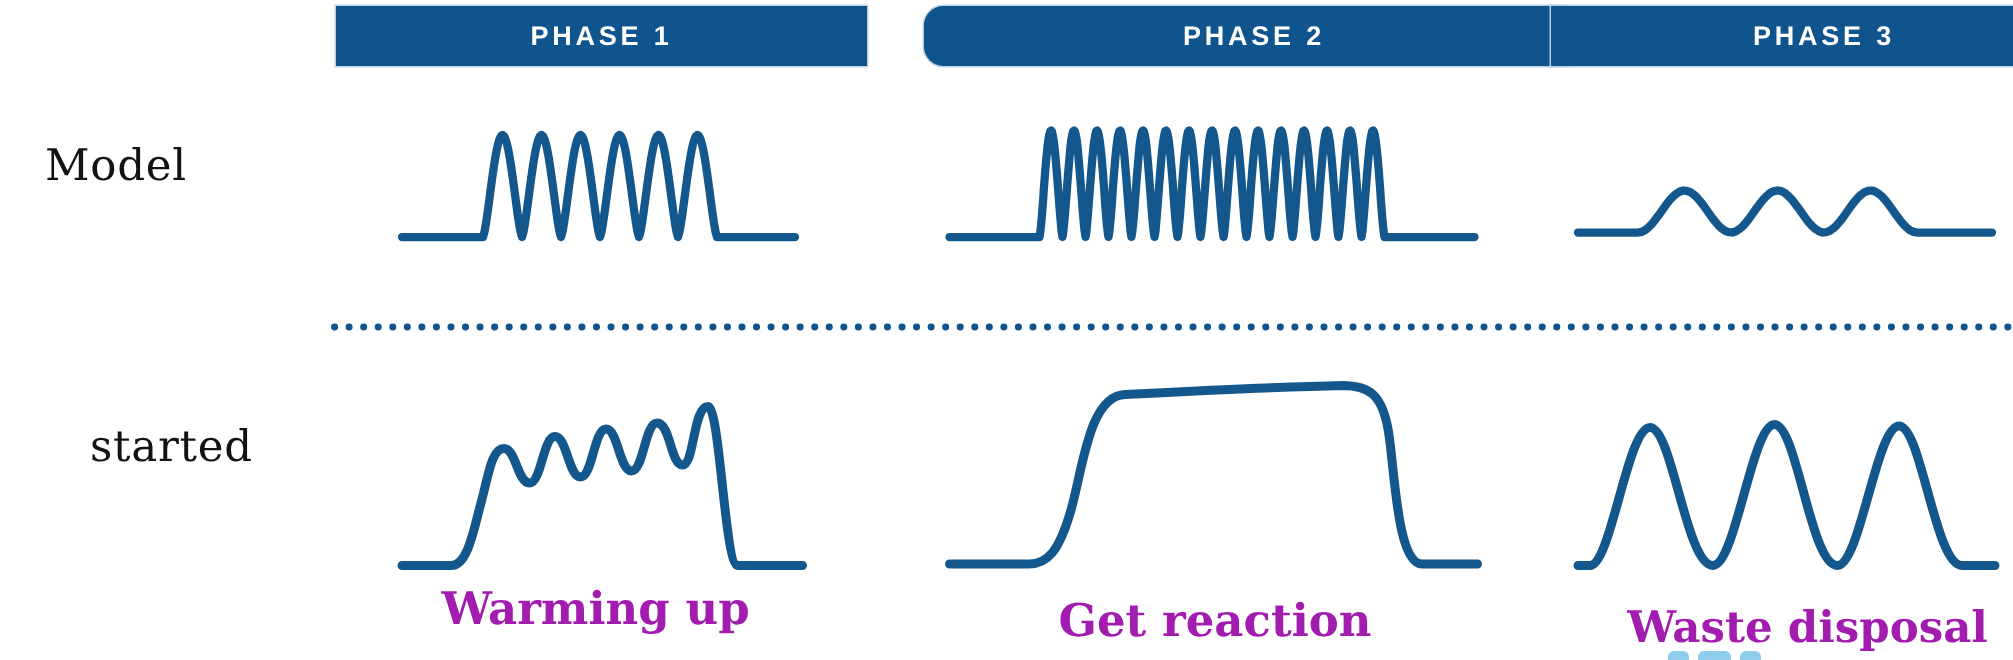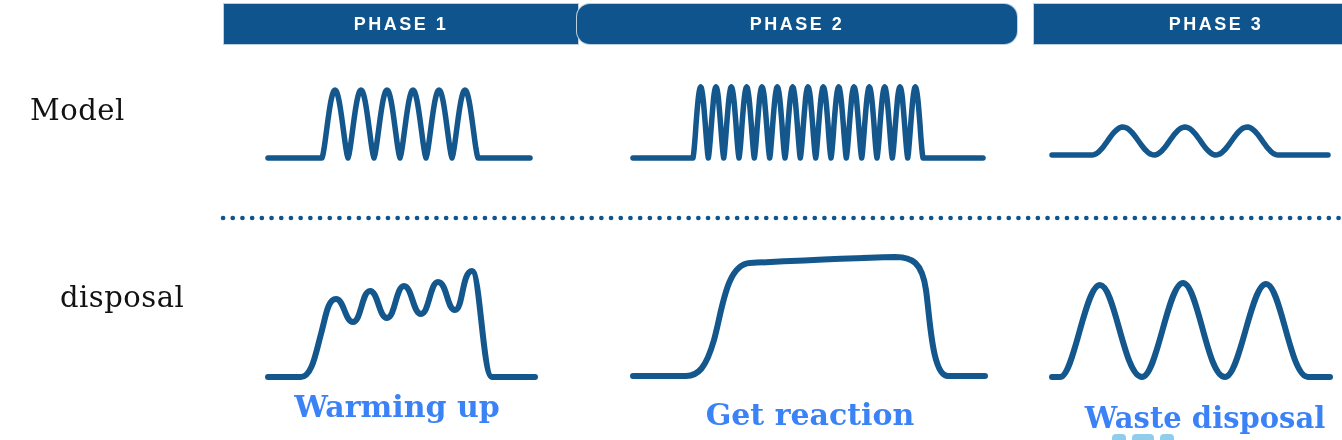--- a/index.html
+++ b/index.html
@@ -14,21 +14,21 @@
   .phase-bar{
     position:absolute;top:4px;height:40px;
     background:#0f548c;
     display:flex;align-items:center;justify-content:center;
     box-shadow:0 0 0 1px #bcd0e0;
   }
   .phase-bar span{
     color:#ffffff;font-size:18px;font-weight:700;letter-spacing:2.5px;
   }
   .bar-1{left:224px;width:354px;}
-  .bar-2{left:577px;width:440px;border-radius:13px;}
+  .bar-2{left:616px;width:440px;border-radius:13px;}
   .bar-3{left:1034px;width:308px;padding-left:28px;}
 
   
   .row-label{
     position:absolute;color:#121212;
     font-family:"DejaVu Serif","Liberation Serif",serif;
     font-weight:400;font-size:29px;line-height:34px;
     letter-spacing:0.5px;
   }
   .label-stim{left:30px;top:93px;}
@@ -37,21 +37,21 @@
 
   
   svg.waves{position:absolute;left:0;top:0;}
   .wave{fill:none;stroke:#14578c;stroke-linecap:round;stroke-linejoin:round;}
   .stim{stroke-width:5.5px;}
   .muscle{stroke-width:6px;}
   .dots{fill:none;stroke:#0f548c;stroke-width:4.6px;stroke-linecap:round;}
 
   
   .caption{
-    position:absolute;color:#3b82f6;
+    position:absolute;color:#a21caf;
     font-family:"DejaVu Serif","Liberation Serif",serif;
     font-weight:700;font-size:30px;white-space:nowrap;
     transform:translateX(-50%);
   }
   .cap-1{left:397px;top:389px;}
   .cap-2{left:810px;top:397px;}
   .cap-3{left:1205px;top:390px;font-size:29px;margin-top:11px;}
 
   
   .cyan-artifact{position:absolute;left:1112px;top:432px;width:80px;height:8px;}
@@ -75,21 +75,21 @@
     <span>PHASE 2</span>
   </div>
   <div class="phase-bar bar-3">
     <span>PHASE 3</span>
   </div>
 
   <div class="row-label label-stim">
     <div class="l1">Model</div>
   </div>
   <div class="row-label label-react">
-    <div class="l2">disposal</div>
+    <div class="l2">started</div>
   </div>
 
   <svg class="waves" width="1342" height="440" viewBox="0 0 1342 440">
 
     <path class="wave stim" d="M 268 158 L 322 158 L 323.0 154.5 L 324.0 148.8 L 325.0 142.1 L 326.0 134.7 L 327.0 127.2 L 328.0 119.7 L 329.0 112.7 L 330.0 106.2 L 331.0 100.6 L 332.0 96.1 L 333.0 92.8 L 334.0 90.7 L 335.0 90.0 L 336.0 90.7 L 337.0 92.8 L 338.0 96.1 L 339.0 100.6 L 340.0 106.2 L 341.0 112.7 L 342.0 119.7 L 343.0 127.2 L 344.0 134.7 L 345.0 142.1 L 346.0 148.8 L 347.0 154.5 L 348.0 158.0 L 349.0 154.5 L 350.0 148.8 L 351.0 142.1 L 352.0 134.7 L 353.0 127.2 L 354.0 119.7 L 355.0 112.7 L 356.0 106.2 L 357.0 100.6 L 358.0 96.1 L 359.0 92.8 L 360.0 90.7 L 361.0 90.0 L 362.0 90.7 L 363.0 92.8 L 364.0 96.1 L 365.0 100.6 L 366.0 106.2 L 367.0 112.7 L 368.0 119.7 L 369.0 127.2 L 370.0 134.7 L 371.0 142.1 L 372.0 148.8 L 373.0 154.5 L 374.0 158.0 L 375.0 154.5 L 376.0 148.8 L 377.0 142.1 L 378.0 134.7 L 379.0 127.2 L 380.0 119.7 L 381.0 112.7 L 382.0 106.2 L 383.0 100.6 L 384.0 96.1 L 385.0 92.8 L 386.0 90.7 L 387.0 90.0 L 388.0 90.7 L 389.0 92.8 L 390.0 96.1 L 391.0 100.6 L 392.0 106.2 L 393.0 112.7 L 394.0 119.7 L 395.0 127.2 L 396.0 134.7 L 397.0 142.1 L 398.0 148.8 L 399.0 154.5 L 400.0 158.0 L 401.0 154.5 L 402.0 148.8 L 403.0 142.1 L 404.0 134.7 L 405.0 127.2 L 406.0 119.7 L 407.0 112.7 L 408.0 106.2 L 409.0 100.6 L 410.0 96.1 L 411.0 92.8 L 412.0 90.7 L 413.0 90.0 L 414.0 90.7 L 415.0 92.8 L 416.0 96.1 L 417.0 100.6 L 418.0 106.2 L 419.0 112.7 L 420.0 119.7 L 421.0 127.2 L 422.0 134.7 L 423.0 142.1 L 424.0 148.8 L 425.0 154.5 L 426.0 158.0 L 427.0 154.5 L 428.0 148.8 L 429.0 142.1 L 430.0 134.7 L 431.0 127.2 L 432.0 119.7 L 433.0 112.7 L 434.0 106.2 L 435.0 100.6 L 436.0 96.1 L 437.0 92.8 L 438.0 90.7 L 439.0 90.0 L 440.0 90.7 L 441.0 92.8 L 442.0 96.1 L 443.0 100.6 L 444.0 106.2 L 445.0 112.7 L 446.0 119.7 L 447.0 127.2 L 448.0 134.7 L 449.0 142.1 L 450.0 148.8 L 451.0 154.5 L 452.0 158.0 L 453.0 154.5 L 454.0 148.8 L 455.0 142.1 L 456.0 134.7 L 457.0 127.2 L 458.0 119.7 L 459.0 112.7 L 460.0 106.2 L 461.0 100.6 L 462.0 96.1 L 463.0 92.8 L 464.0 90.7 L 465.0 90.0 L 466.0 90.7 L 467.0 92.8 L 468.0 96.1 L 469.0 100.6 L 470.0 106.2 L 471.0 112.7 L 472.0 119.7 L 473.0 127.2 L 474.0 134.7 L 475.0 142.1 L 476.0 148.8 L 477.0 154.5 L 478.0 158.0 L 530 158"></path>
     <path class="wave stim" d="M 633 158 L 693 158 L 693.6 154.3 L 694.2 148.4 L 694.8 141.4 L 695.4 133.7 L 695.9 125.8 L 696.5 118.1 L 697.1 110.7 L 697.7 103.9 L 698.3 98.1 L 698.9 93.4 L 699.5 89.9 L 700.1 87.7 L 700.7 87.0 L 701.3 87.7 L 701.8 89.9 L 702.4 93.4 L 703.0 98.1 L 703.6 103.9 L 704.2 110.7 L 704.8 118.1 L 705.4 125.8 L 706.0 133.7 L 706.6 141.4 L 707.2 148.4 L 707.7 154.3 L 708.3 158.0 L 708.9 154.3 L 709.5 148.4 L 710.1 141.4 L 710.7 133.7 L 711.3 125.8 L 711.9 118.1 L 712.5 110.7 L 713.1 103.9 L 713.6 98.1 L 714.2 93.4 L 714.8 89.9 L 715.4 87.7 L 716.0 87.0 L 716.6 87.7 L 717.2 89.9 L 717.8 93.4 L 718.4 98.1 L 718.9 103.9 L 719.5 110.7 L 720.1 118.1 L 720.7 125.8 L 721.3 133.7 L 721.9 141.4 L 722.5 148.4 L 723.1 154.3 L 723.7 158.0 L 724.3 154.3 L 724.8 148.4 L 725.4 141.4 L 726.0 133.7 L 726.6 125.8 L 727.2 118.1 L 727.8 110.7 L 728.4 103.9 L 729.0 98.1 L 729.6 93.4 L 730.2 89.9 L 730.7 87.7 L 731.3 87.0 L 731.9 87.7 L 732.5 89.9 L 733.1 93.4 L 733.7 98.1 L 734.3 103.9 L 734.9 110.7 L 735.5 118.1 L 736.1 125.8 L 736.6 133.7 L 737.2 141.4 L 737.8 148.4 L 738.4 154.3 L 739.0 158.0 L 739.6 154.3 L 740.2 148.4 L 740.8 141.4 L 741.4 133.7 L 741.9 125.8 L 742.5 118.1 L 743.1 110.7 L 743.7 103.9 L 744.3 98.1 L 744.9 93.4 L 745.5 89.9 L 746.1 87.7 L 746.7 87.0 L 747.3 87.7 L 747.8 89.9 L 748.4 93.4 L 749.0 98.1 L 749.6 103.9 L 750.2 110.7 L 750.8 118.1 L 751.4 125.8 L 752.0 133.7 L 752.6 141.4 L 753.2 148.4 L 753.7 154.3 L 754.3 158.0 L 754.9 154.3 L 755.5 148.4 L 756.1 141.4 L 756.7 133.7 L 757.3 125.8 L 757.9 118.1 L 758.5 110.7 L 759.1 103.9 L 759.6 98.1 L 760.2 93.4 L 760.8 89.9 L 761.4 87.7 L 762.0 87.0 L 762.6 87.7 L 763.2 89.9 L 763.8 93.4 L 764.4 98.1 L 764.9 103.9 L 765.5 110.7 L 766.1 118.1 L 766.7 125.8 L 767.3 133.7 L 767.9 141.4 L 768.5 148.4 L 769.1 154.3 L 769.7 158.0 L 770.3 154.3 L 770.8 148.4 L 771.4 141.4 L 772.0 133.7 L 772.6 125.8 L 773.2 118.1 L 773.8 110.7 L 774.4 103.9 L 775.0 98.1 L 775.6 93.4 L 776.2 89.9 L 776.7 87.7 L 777.3 87.0 L 777.9 87.7 L 778.5 89.9 L 779.1 93.4 L 779.7 98.1 L 780.3 103.9 L 780.9 110.7 L 781.5 118.1 L 782.1 125.8 L 782.6 133.7 L 783.2 141.4 L 783.8 148.4 L 784.4 154.3 L 785.0 158.0 L 785.6 154.3 L 786.2 148.4 L 786.8 141.4 L 787.4 133.7 L 787.9 125.8 L 788.5 118.1 L 789.1 110.7 L 789.7 103.9 L 790.3 98.1 L 790.9 93.4 L 791.5 89.9 L 792.1 87.7 L 792.7 87.0 L 793.3 87.7 L 793.8 89.9 L 794.4 93.4 L 795.0 98.1 L 795.6 103.9 L 796.2 110.7 L 796.8 118.1 L 797.4 125.8 L 798.0 133.7 L 798.6 141.4 L 799.2 148.4 L 799.7 154.3 L 800.3 158.0 L 800.9 154.3 L 801.5 148.4 L 802.1 141.4 L 802.7 133.7 L 803.3 125.8 L 803.9 118.1 L 804.5 110.7 L 805.1 103.9 L 805.6 98.1 L 806.2 93.4 L 806.8 89.9 L 807.4 87.7 L 808.0 87.0 L 808.6 87.7 L 809.2 89.9 L 809.8 93.4 L 810.4 98.1 L 810.9 103.9 L 811.5 110.7 L 812.1 118.1 L 812.7 125.8 L 813.3 133.7 L 813.9 141.4 L 814.5 148.4 L 815.1 154.3 L 815.7 158.0 L 816.3 154.3 L 816.8 148.4 L 817.4 141.4 L 818.0 133.7 L 818.6 125.8 L 819.2 118.1 L 819.8 110.7 L 820.4 103.9 L 821.0 98.1 L 821.6 93.4 L 822.2 89.9 L 822.7 87.7 L 823.3 87.0 L 823.9 87.7 L 824.5 89.9 L 825.1 93.4 L 825.7 98.1 L 826.3 103.9 L 826.9 110.7 L 827.5 118.1 L 828.1 125.8 L 828.6 133.7 L 829.2 141.4 L 829.8 148.4 L 830.4 154.3 L 831.0 158.0 L 831.6 154.3 L 832.2 148.4 L 832.8 141.4 L 833.4 133.7 L 833.9 125.8 L 834.5 118.1 L 835.1 110.7 L 835.7 103.9 L 836.3 98.1 L 836.9 93.4 L 837.5 89.9 L 838.1 87.7 L 838.7 87.0 L 839.3 87.7 L 839.8 89.9 L 840.4 93.4 L 841.0 98.1 L 841.6 103.9 L 842.2 110.7 L 842.8 118.1 L 843.4 125.8 L 844.0 133.7 L 844.6 141.4 L 845.2 148.4 L 845.7 154.3 L 846.3 158.0 L 846.9 154.3 L 847.5 148.4 L 848.1 141.4 L 848.7 133.7 L 849.3 125.8 L 849.9 118.1 L 850.5 110.7 L 851.1 103.9 L 851.6 98.1 L 852.2 93.4 L 852.8 89.9 L 853.4 87.7 L 854.0 87.0 L 854.6 87.7 L 855.2 89.9 L 855.8 93.4 L 856.4 98.1 L 856.9 103.9 L 857.5 110.7 L 858.1 118.1 L 858.7 125.8 L 859.3 133.7 L 859.9 141.4 L 860.5 148.4 L 861.1 154.3 L 861.7 158.0 L 862.3 154.3 L 862.8 148.4 L 863.4 141.4 L 864.0 133.7 L 864.6 125.8 L 865.2 118.1 L 865.8 110.7 L 866.4 103.9 L 867.0 98.1 L 867.6 93.4 L 868.2 89.9 L 868.7 87.7 L 869.3 87.0 L 869.9 87.7 L 870.5 89.9 L 871.1 93.4 L 871.7 98.1 L 872.3 103.9 L 872.9 110.7 L 873.5 118.1 L 874.1 125.8 L 874.6 133.7 L 875.2 141.4 L 875.8 148.4 L 876.4 154.3 L 877.0 158.0 L 877.6 154.3 L 878.2 148.4 L 878.8 141.4 L 879.4 133.7 L 879.9 125.8 L 880.5 118.1 L 881.1 110.7 L 881.7 103.9 L 882.3 98.1 L 882.9 93.4 L 883.5 89.9 L 884.1 87.7 L 884.7 87.0 L 885.3 87.7 L 885.8 89.9 L 886.4 93.4 L 887.0 98.1 L 887.6 103.9 L 888.2 110.7 L 888.8 118.1 L 889.4 125.8 L 890.0 133.7 L 890.6 141.4 L 891.2 148.4 L 891.7 154.3 L 892.3 158.0 L 892.9 154.3 L 893.5 148.4 L 894.1 141.4 L 894.7 133.7 L 895.3 125.8 L 895.9 118.1 L 896.5 110.7 L 897.1 103.9 L 897.6 98.1 L 898.2 93.4 L 898.8 89.9 L 899.4 87.7 L 900.0 87.0 L 900.6 87.7 L 901.2 89.9 L 901.8 93.4 L 902.4 98.1 L 902.9 103.9 L 903.5 110.7 L 904.1 118.1 L 904.7 125.8 L 905.3 133.7 L 905.9 141.4 L 906.5 148.4 L 907.1 154.3 L 907.7 158.0 L 908.3 154.3 L 908.8 148.4 L 909.4 141.4 L 910.0 133.7 L 910.6 125.8 L 911.2 118.1 L 911.8 110.7 L 912.4 103.9 L 913.0 98.1 L 913.6 93.4 L 914.2 89.9 L 914.7 87.7 L 915.3 87.0 L 915.9 87.7 L 916.5 89.9 L 917.1 93.4 L 917.7 98.1 L 918.3 103.9 L 918.9 110.7 L 919.5 118.1 L 920.1 125.8 L 920.6 133.7 L 921.2 141.4 L 921.8 148.4 L 922.4 154.3 L 923.0 158.0 L 983 158"></path>
     <path class="wave stim" d="M 1052 155 L 1092 155 L 1094.3 154.6 L 1096.7 153.5 L 1099.0 151.6 L 1101.3 149.2 L 1103.6 146.4 L 1106.0 143.2 L 1108.3 139.9 L 1110.6 136.7 L 1112.9 133.7 L 1115.3 131.1 L 1117.6 129.1 L 1119.9 127.7 L 1122.2 127.0 L 1124.5 127.2 L 1126.9 128.1 L 1129.2 129.7 L 1131.5 131.9 L 1133.8 134.6 L 1136.2 137.7 L 1138.5 141.0 L 1140.8 144.3 L 1143.2 147.4 L 1145.5 150.1 L 1147.8 152.3 L 1150.1 153.9 L 1152.5 154.8 L 1154.8 155.0 L 1157.1 154.3 L 1159.4 152.9 L 1161.8 150.9 L 1164.1 148.3 L 1166.4 145.3 L 1168.7 142.1 L 1171.0 138.8 L 1173.4 135.6 L 1175.7 132.8 L 1178.0 130.4 L 1180.3 128.5 L 1182.7 127.4 L 1185.0 127.0 L 1187.3 127.4 L 1189.7 128.5 L 1192.0 130.4 L 1194.3 132.8 L 1196.6 135.6 L 1199.0 138.8 L 1201.3 142.1 L 1203.6 145.3 L 1205.9 148.3 L 1208.3 150.9 L 1210.6 152.9 L 1212.9 154.3 L 1215.2 155.0 L 1217.5 154.8 L 1219.9 153.9 L 1222.2 152.3 L 1224.5 150.1 L 1226.8 147.4 L 1229.2 144.3 L 1231.5 141.0 L 1233.8 137.7 L 1236.2 134.6 L 1238.5 131.9 L 1240.8 129.7 L 1243.1 128.1 L 1245.5 127.2 L 1247.8 127.0 L 1250.1 127.7 L 1252.4 129.1 L 1254.8 131.1 L 1257.1 133.7 L 1259.4 136.7 L 1261.7 139.9 L 1264.0 143.2 L 1266.4 146.4 L 1268.7 149.2 L 1271.0 151.6 L 1273.3 153.5 L 1275.7 154.6 L 1278.0 155.0 L 1328 155"></path>
 
     <line class="dots" x1="223" y1="218" x2="1342" y2="218" stroke-dasharray="0.1 9.6"></line>
 

